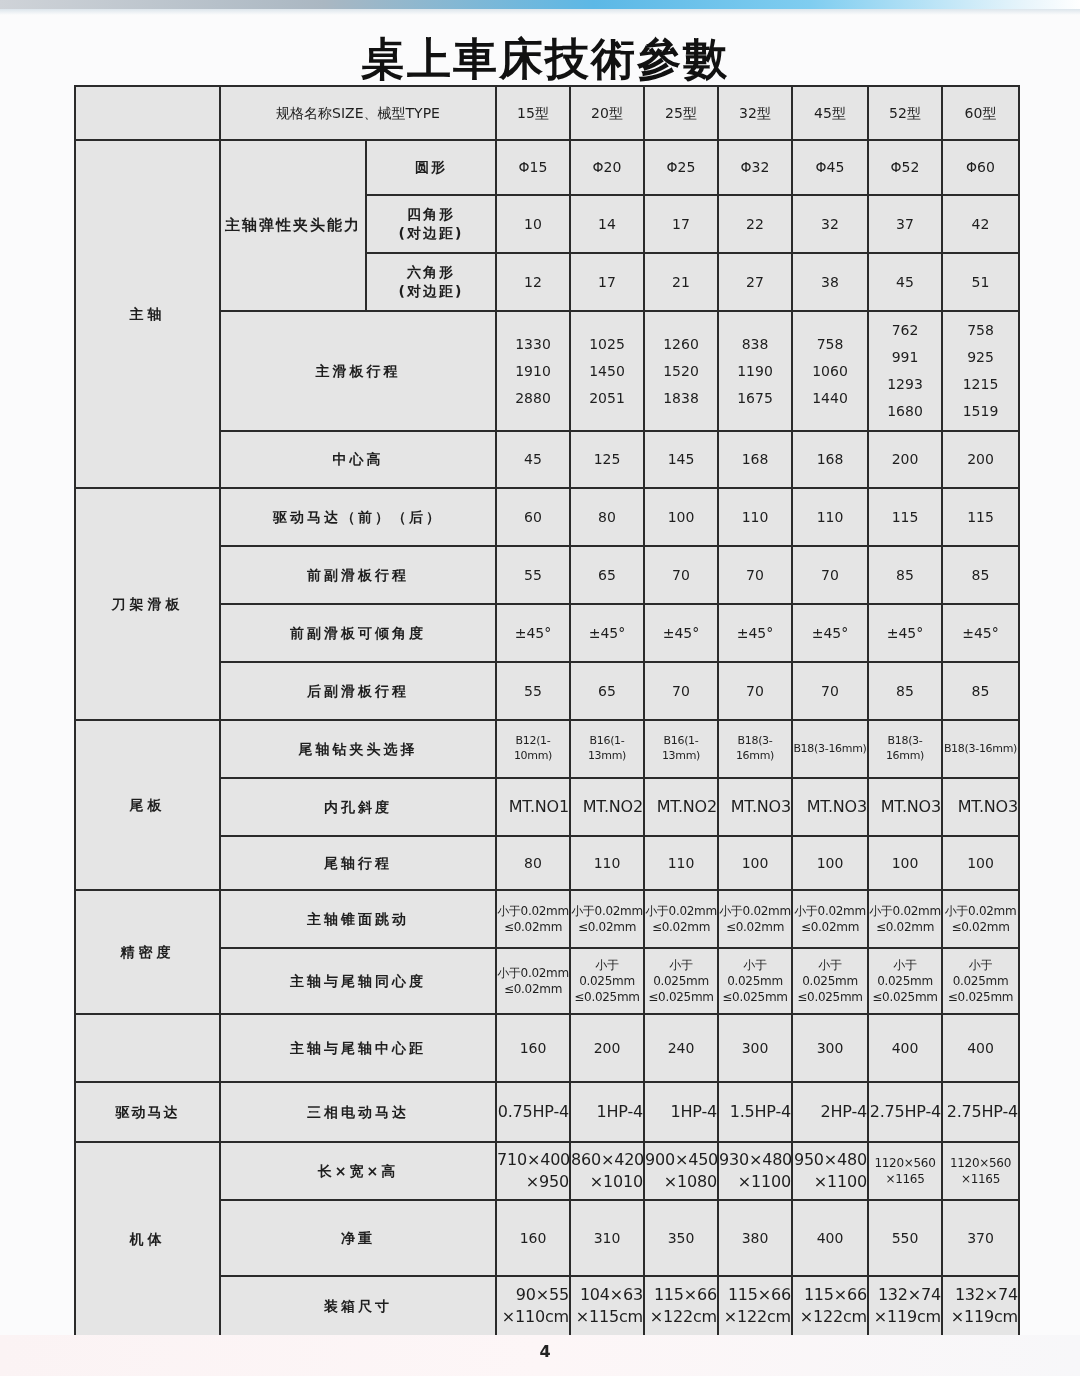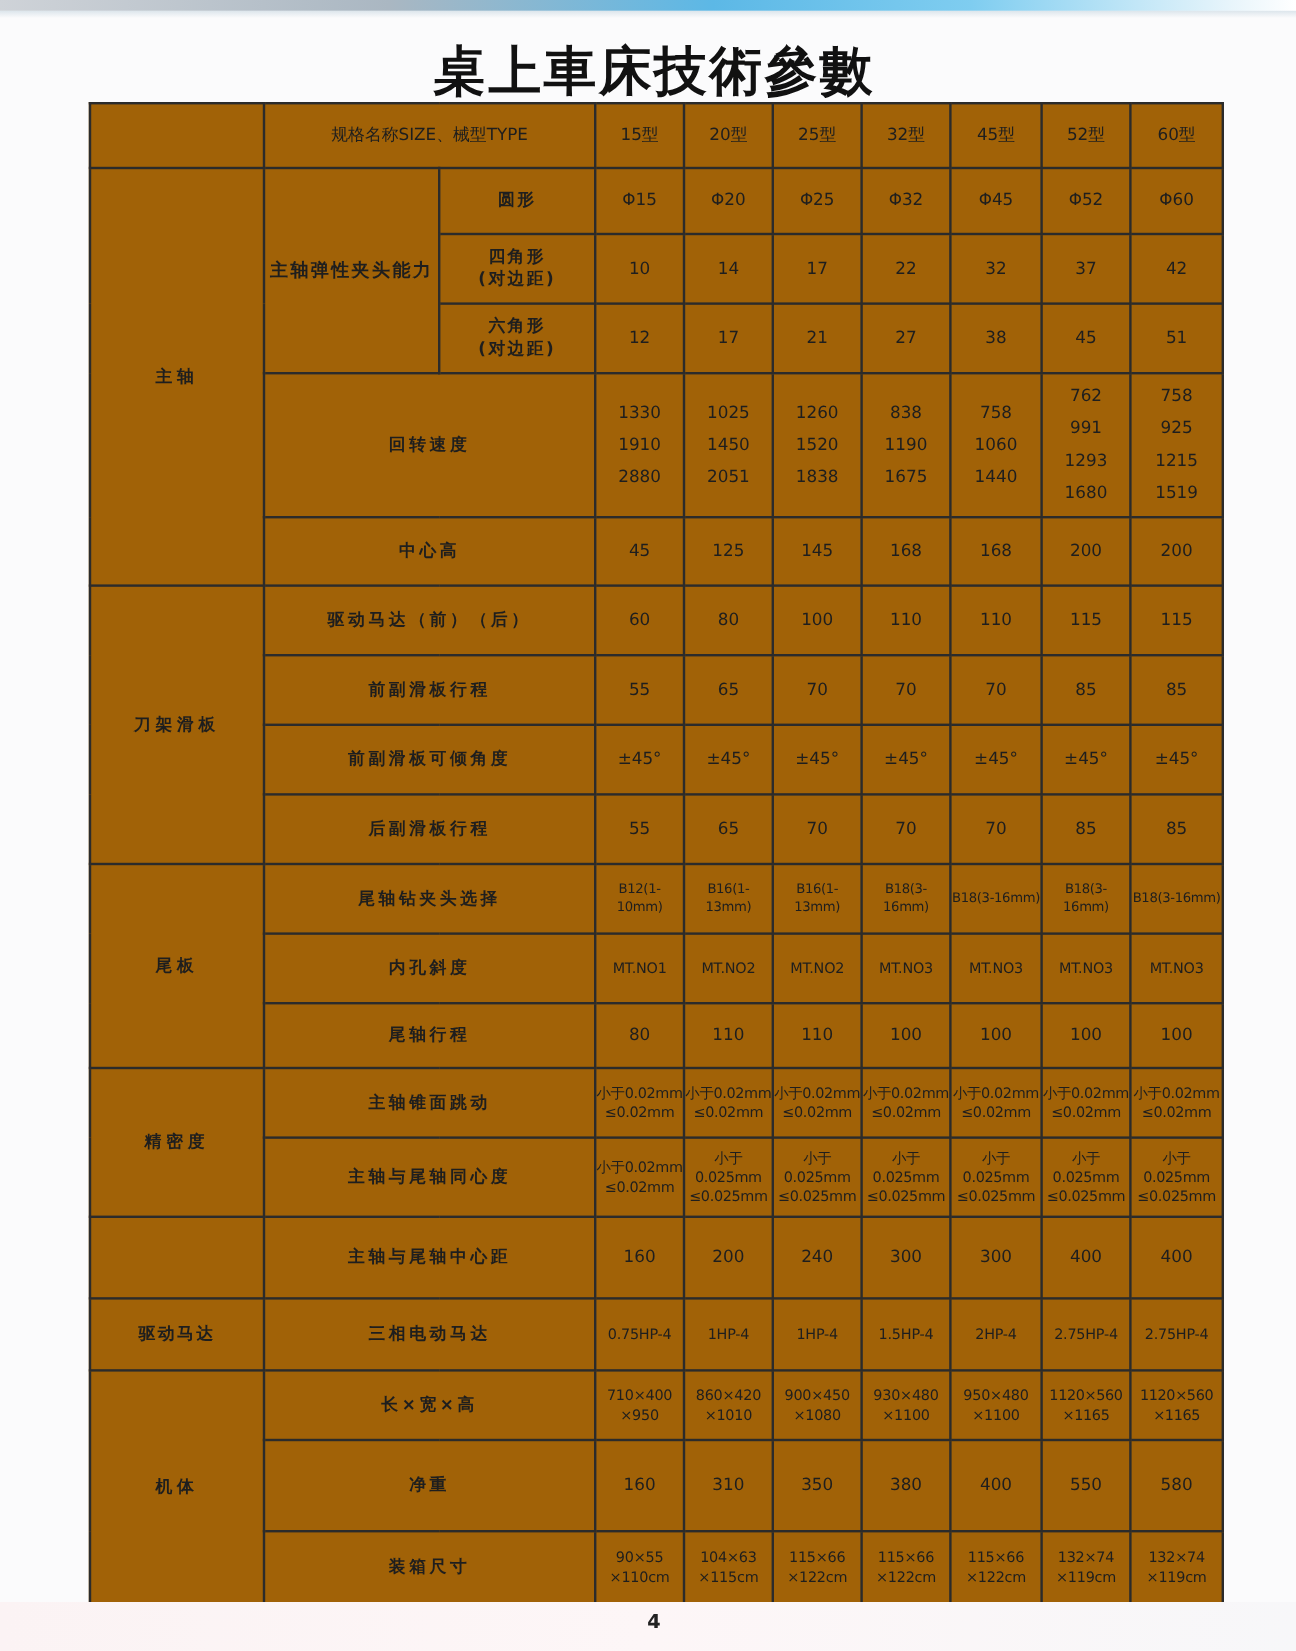--- a/index.html
+++ b/index.html
@@ -23,39 +23,39 @@
       position: absolute; left: 0; top: 30px; width: 1090px;
       text-align: center;
       font-size: 44px; font-weight: bold; letter-spacing: 2px;
       color: #111;
     }
     table.spec {
       position: absolute; left: 74px; top: 85px;
       width: 944px; height: 1245px;
       border-collapse: collapse;
       table-layout: fixed;
-      background: #a16207;
+      background: #e5e5e5;
     }
     table.spec td {
       border: 2px solid #2b2b2b;
       text-align: center; vertical-align: middle;
       padding: 0;
       font-size: 14px;
       line-height: 1.35;
     }
     td.cat { font-size: 24px; font-weight: bold; letter-spacing: 4px; }
     td.cat.small-ls { letter-spacing: 2px; margin-left: 28px; }
     td.param { font-size: 16px; font-weight: bold; letter-spacing: 3px; }
     td.sub { font-size: 15px; font-weight: bold; letter-spacing: 2px; line-height: 1.5; text-align: left; padding-left: 30px; margin-left: 18px; }
     td.hdr-label { font-size: 18px; letter-spacing: 0px; }
     td.hdr-model { font-size: 20px; }
     td.val { font-size: 14px; }
     td.val.tiny { font-size: 11px; letter-spacing: -0.3px; }
     td.val.small { font-size: 12px; letter-spacing: -0.3px; }
-    td.val.mid { font-size: 12px; letter-spacing: -0.2px; }
+    td.val.mid { font-size: 16px; letter-spacing: -0.2px; text-align: right; }
     td.val.multi span { display: block; line-height: 27px; }
     .page-number {
       position: absolute; left: 530px; top: 1342px; width: 30px;
       text-align: center; font-size: 16px; font-weight: bold; color: #222;
     }
     .bottom-tint {
       position: absolute; left: 0; top: 1335px; width: 1080px; height: 41px;
       background: linear-gradient(90deg, #fbf3f4, #fdf6f7 50%, #f7f7f9);
     }
   </style>
@@ -129,21 +129,21 @@
       <td class="val">12</td>
       <td class="val">17</td>
       <td class="val">21</td>
       <td class="val">27</td>
       <td class="val">38</td>
       <td class="val">45</td>
       <td class="val">51</td>
     </tr>
 
     <tr style="height:120px">
-      <td colspan="2" class="param">回转速度</td>
+      <td colspan="2" class="param">主滑板行程</td>
       <td class="val multi">
         <span>1330</span>
         <span>1910</span>
         <span>2880</span>
       </td>
       <td class="val multi">
         <span>1025</span>
         <span>1450</span>
         <span>2051</span>
       </td>
@@ -382,21 +382,21 @@
         </td>
     </tr>
     <tr style="height:76px">
       <td colspan="2" class="param">净重</td>
       <td class="val">160</td>
       <td class="val">310</td>
       <td class="val">350</td>
       <td class="val">380</td>
       <td class="val">400</td>
       <td class="val">550</td>
-      <td class="val">580</td>
+      <td class="val">370</td>
     </tr>
     <tr style="height:60px">
       <td colspan="2" class="param">装箱尺寸</td>
       <td class="val mid">
           <div>90×55</div>
           <div>×110cm</div>
         </td>
       <td class="val mid">
           <div>104×63</div>
           <div>×115cm</div>

